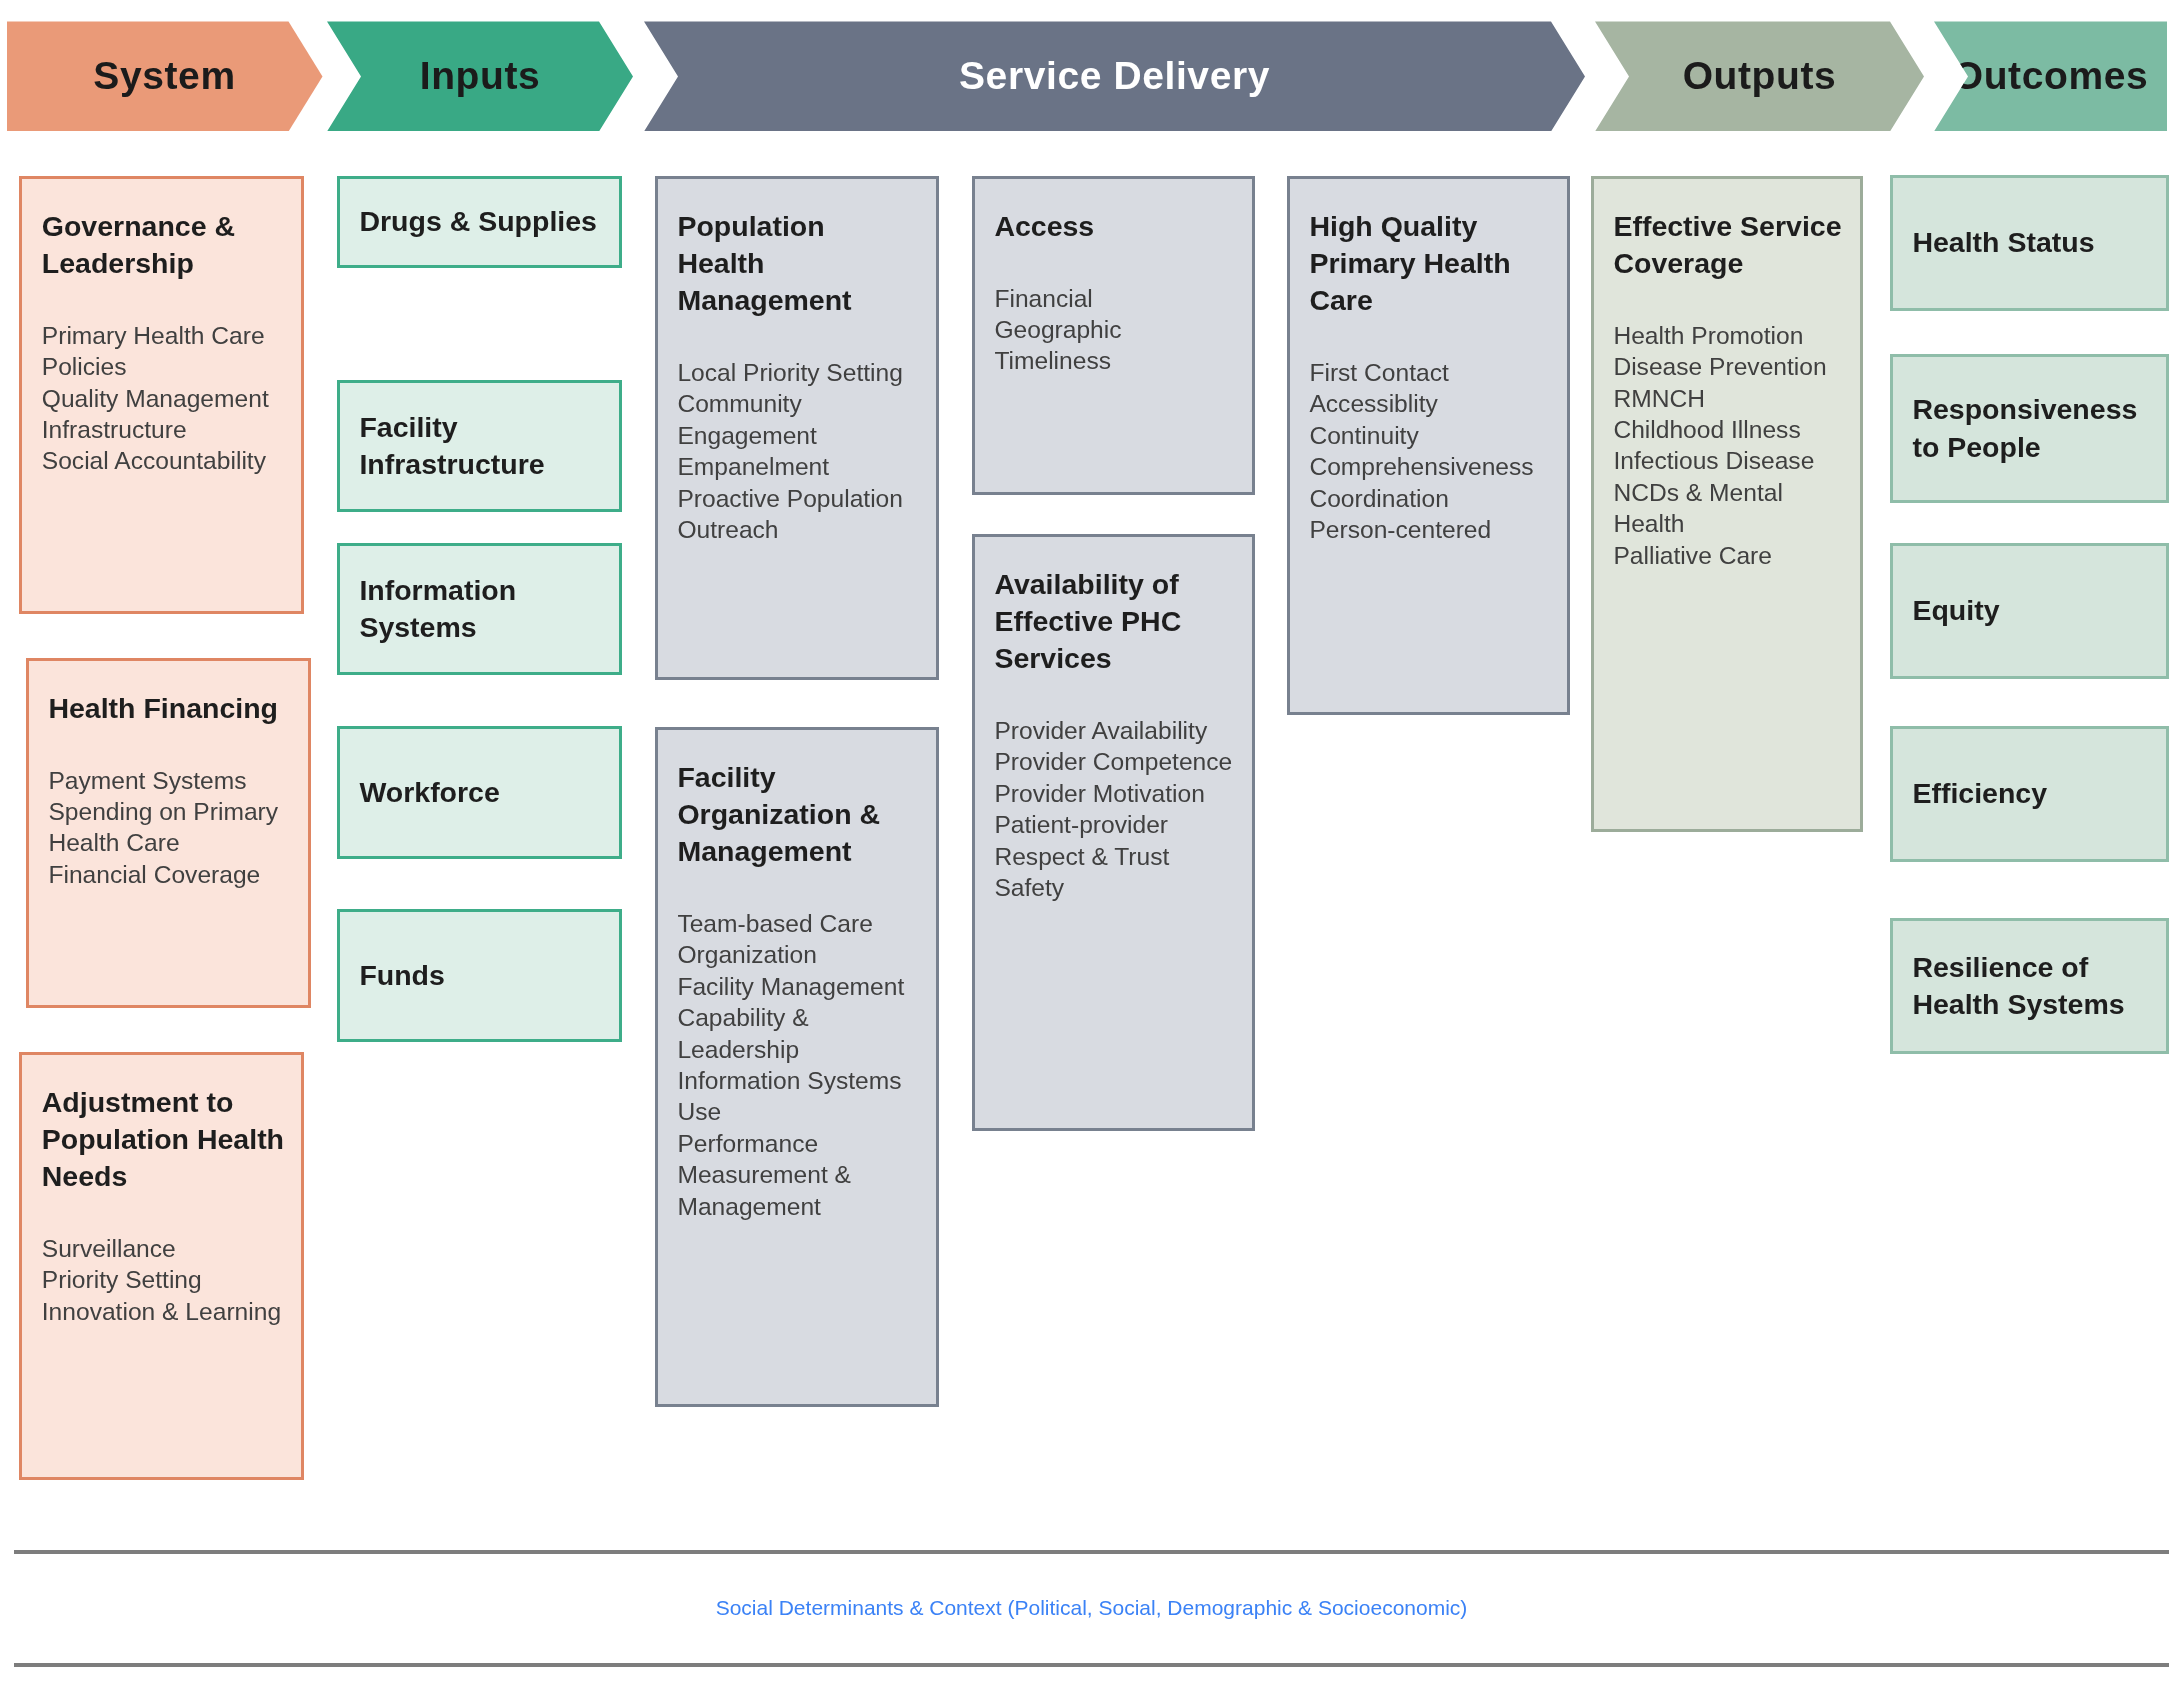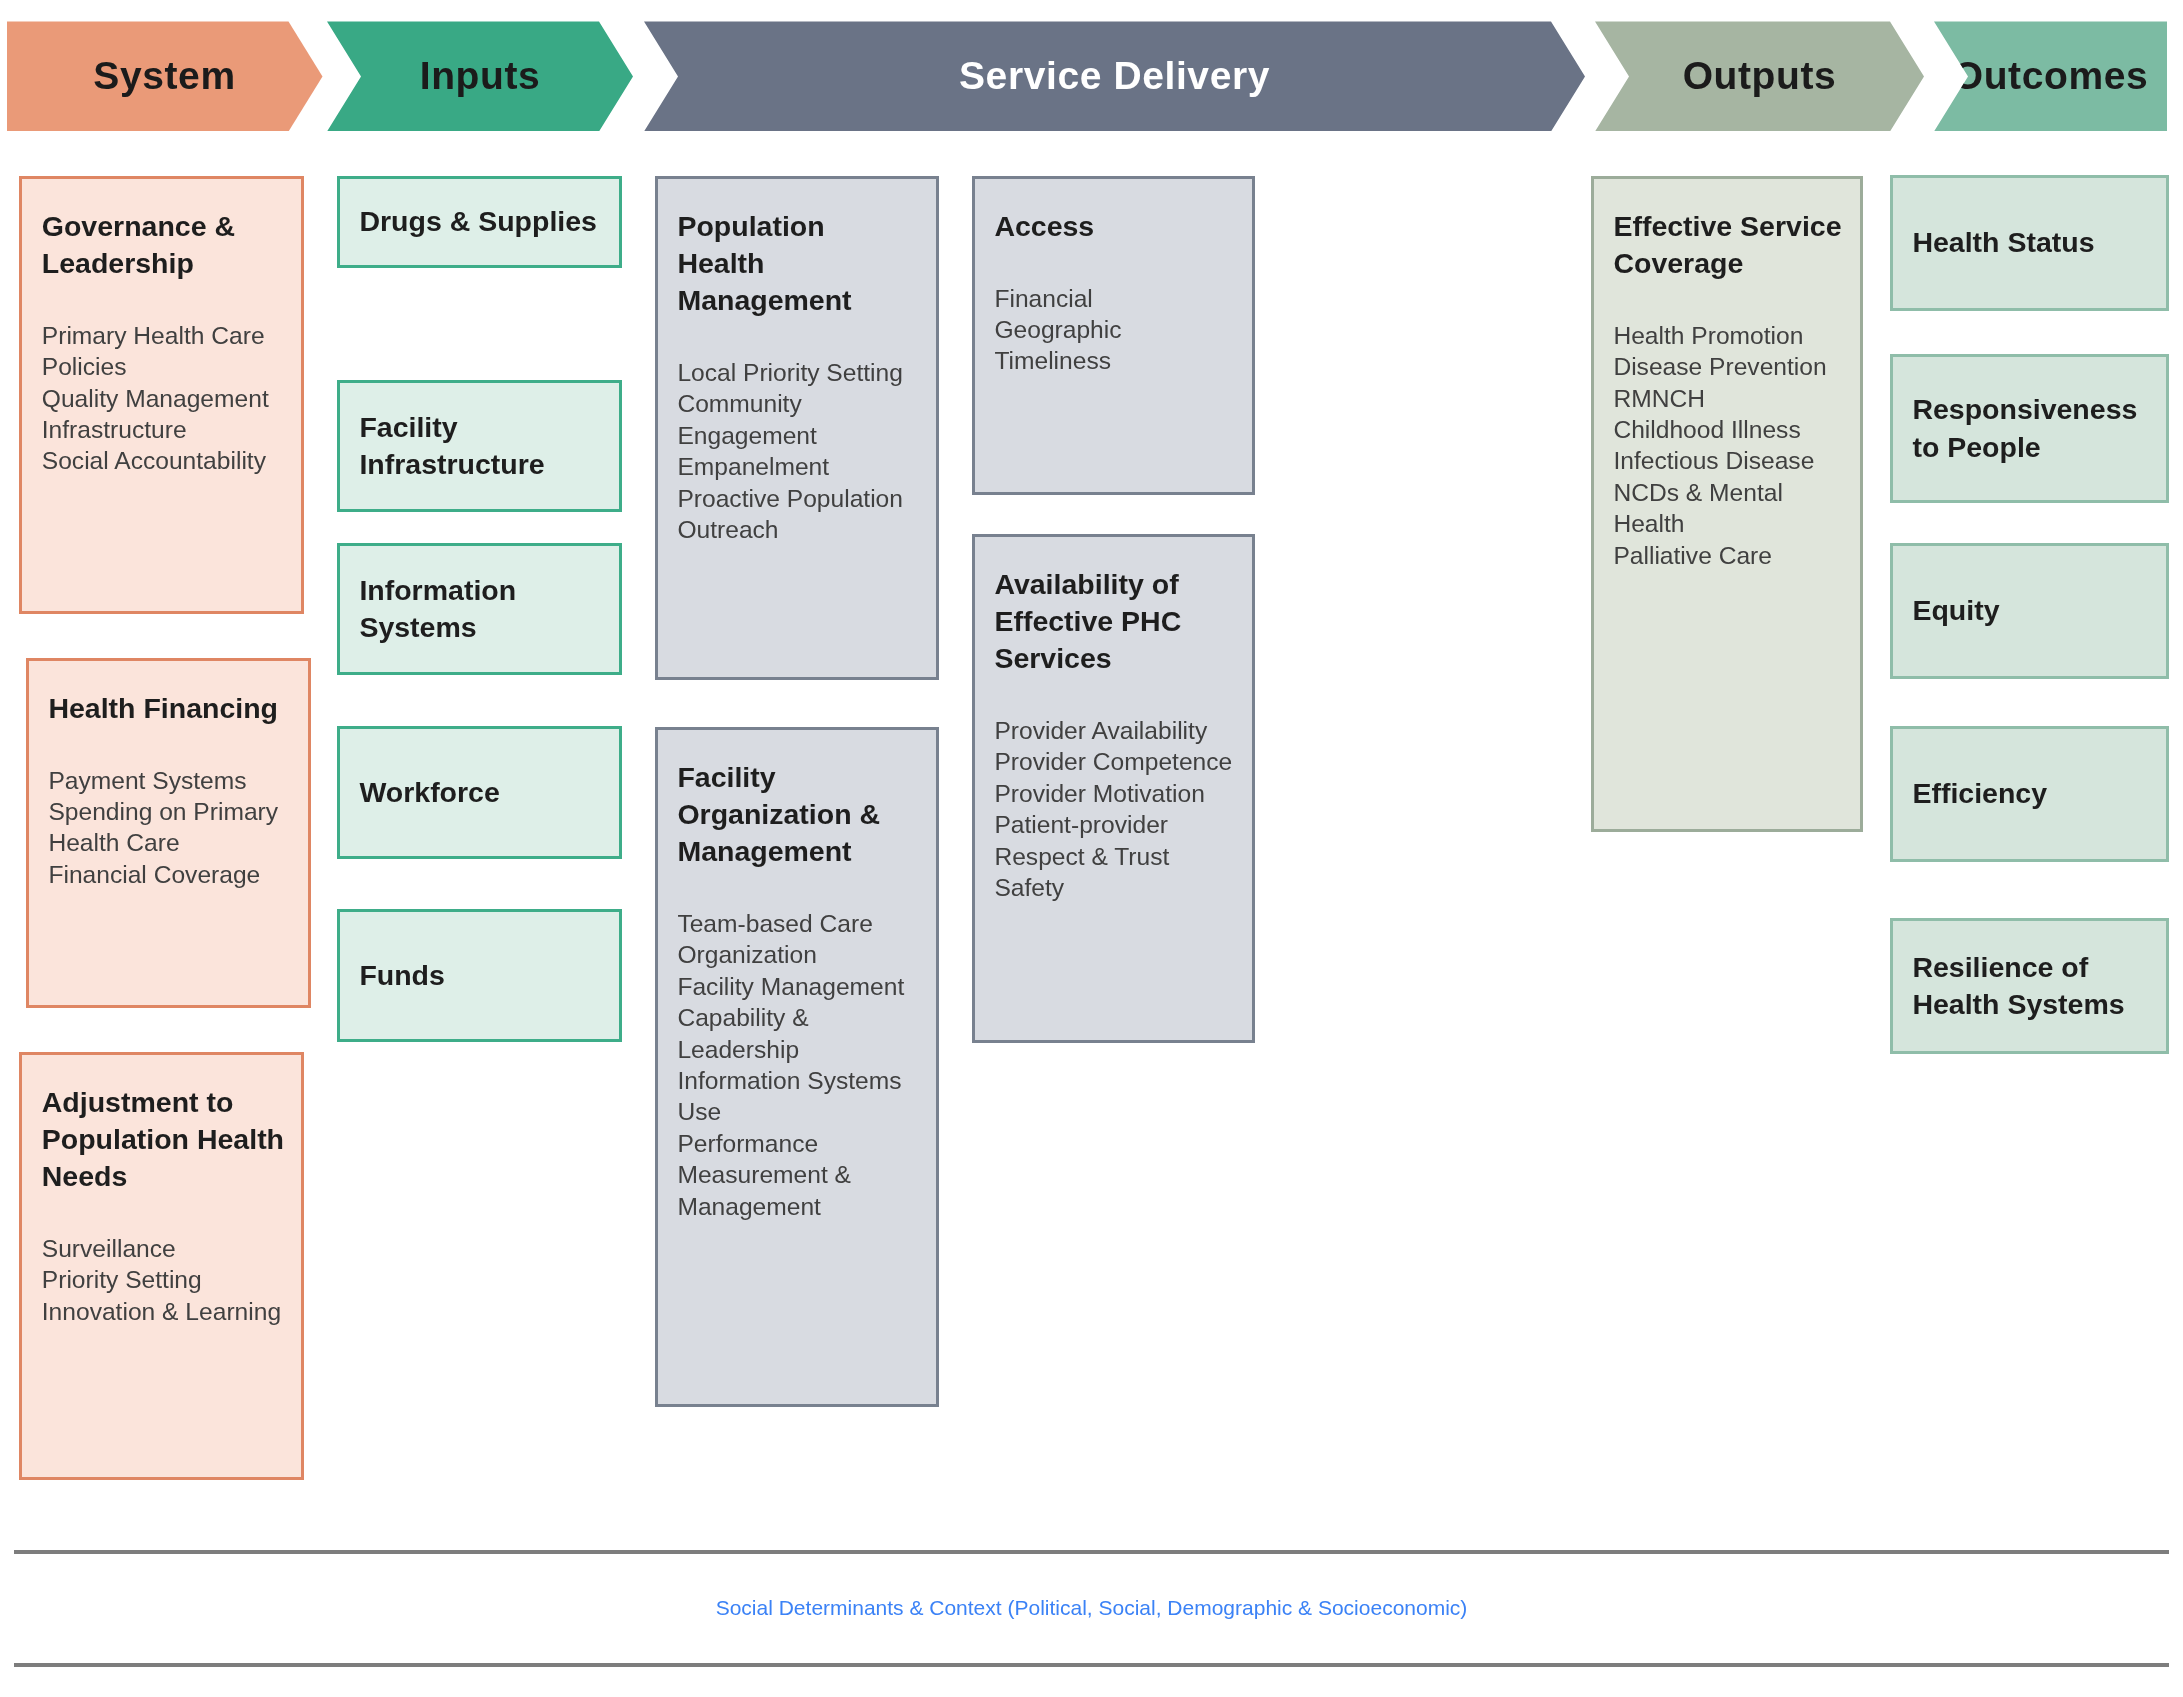--- a/index.html
+++ b/index.html
@@ -120,29 +120,37 @@
     <div class="item">Information Systems Use</div>
     <div class="item">Performance Measurement &amp; Management</div>
   </div>
 
   <div class="box c-sd" style="left:972px;top:176px;width:283px;height:319px;">
     <div class="title">Access</div>
     <div class="item">Financial</div>
     <div class="item">Geographic</div>
     <div class="item">Timeliness</div>
   </div>
-  <div class="box c-sd" style="left:972px;top:534px;width:283px;height:509px;">
+  <div class="box c-sd" style="left:972px;top:534px;width:283px;height:597px;">
     <div class="title">Availability of Effective PHC Services</div>
     <div class="item">Provider Availability</div>
     <div class="item">Provider Competence</div>
     <div class="item">Provider Motivation</div>
     <div class="item">Patient-provider Respect &amp; Trust</div>
     <div class="item">Safety</div>
   </div>
 
+  <div class="box c-sd" style="left:1287px;top:176px;width:283px;height:539px;">
+    <div class="title">High Quality Primary Health Care</div>
+    <div class="item">First Contact Accessiblity</div>
+    <div class="item">Continuity</div>
+    <div class="item">Comprehensiveness</div>
+    <div class="item">Coordination</div>
+    <div class="item">Person-centered</div>
+  </div>
 
   <div class="box c-out" style="left:1591px;top:176px;width:272px;height:656px;">
     <div class="title">Effective Service Coverage</div>
     <div class="item">Health Promotion</div>
     <div class="item">Disease Prevention</div>
     <div class="item">RMNCH</div>
     <div class="item">Childhood Illness</div>
     <div class="item">Infectious Disease</div>
     <div class="item">NCDs &amp; Mental Health</div>
     <div class="item">Palliative Care</div>

